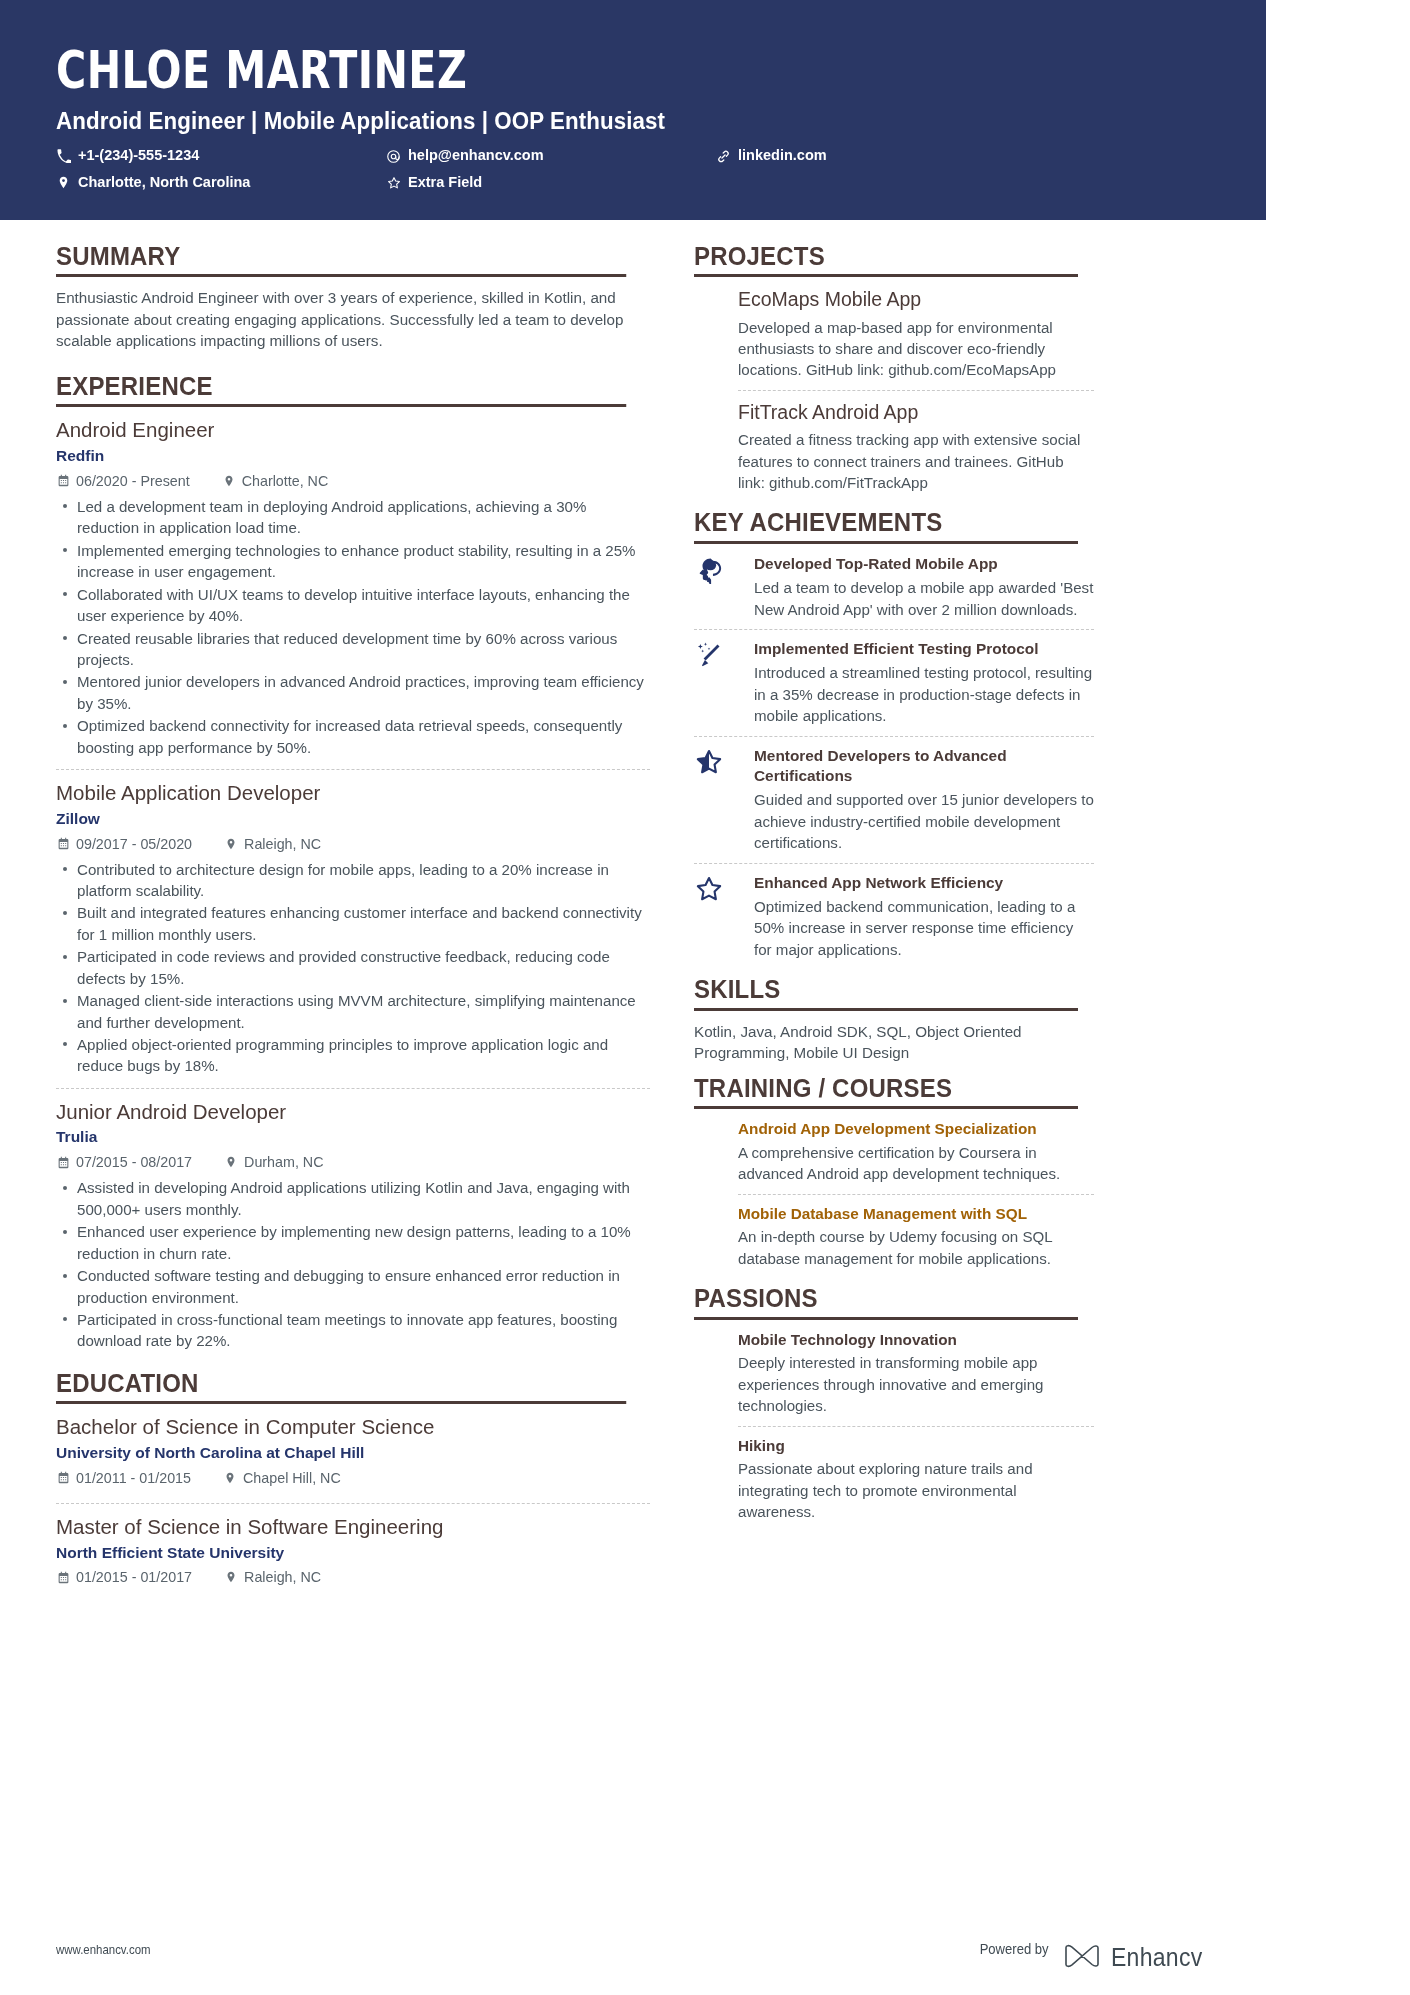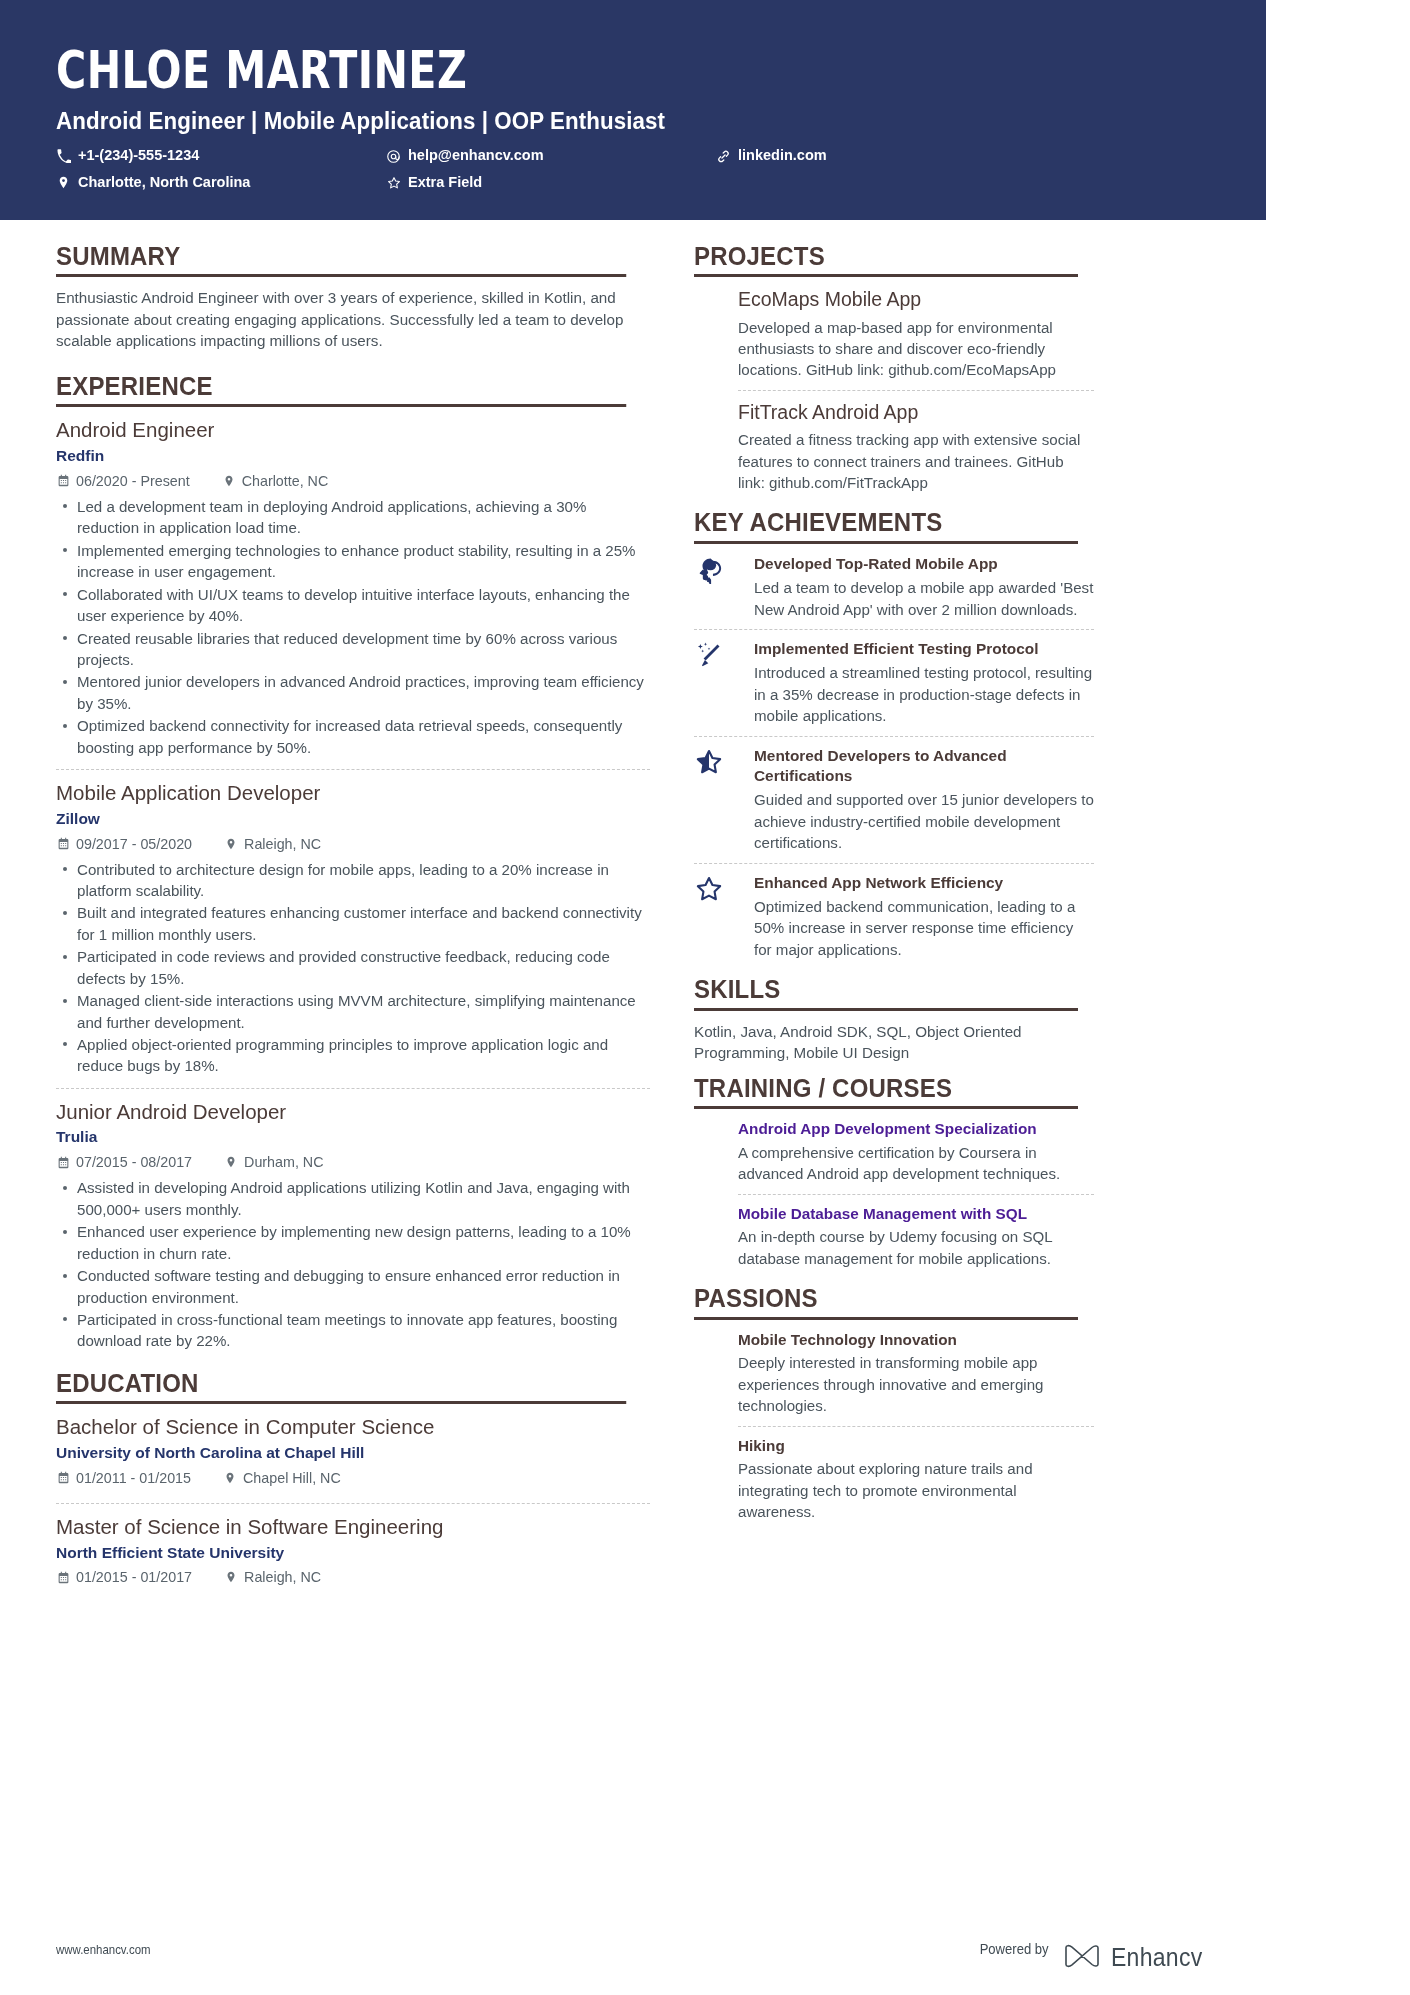--- a/index.html
+++ b/index.html
@@ -148,21 +148,21 @@
   }
 
   
   .rblock { padding-bottom: 9px; margin-left: 44px; }
   .rblock + .rblock { border-top: 1px dashed #c9c9c9; padding-top: 9px; }
   .rblock-title-plain {
     font-size: 19.5px; font-weight: 400; color: #4b3b38;
     line-height: 1.3; margin-bottom: 4px;
   }
   .rblock-title-navy {
-    font-size: 15.3px; font-weight: 700; color: #4c1d95;
+    font-size: 15.3px; font-weight: 700; color: #a16207;
     line-height: 1.35; margin-bottom: 2px;
   }
   .rblock-title-brown {
     font-size: 15.3px; font-weight: 700; color: #4b3b38;
     line-height: 1.35; margin-bottom: 2px;
   }
   .rblock-text { font-size: 15.1px; line-height: 1.42; color: #4a545c; }
 
   
   .ach { display: flex; gap: 30px; padding-bottom: 9px; align-items: flex-start; }

